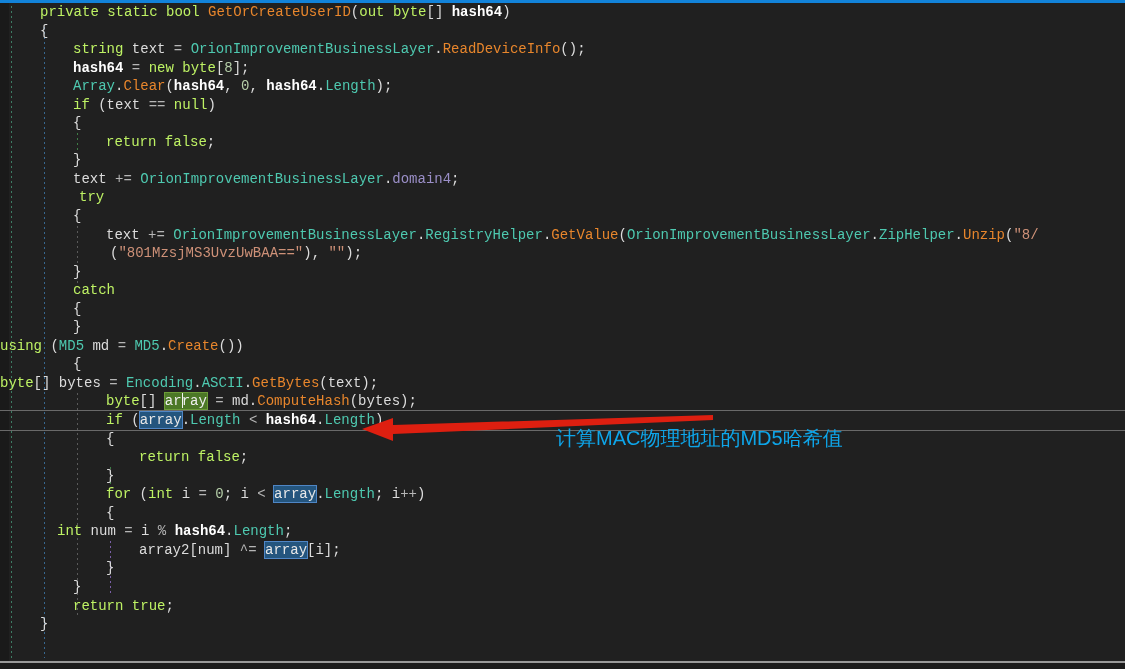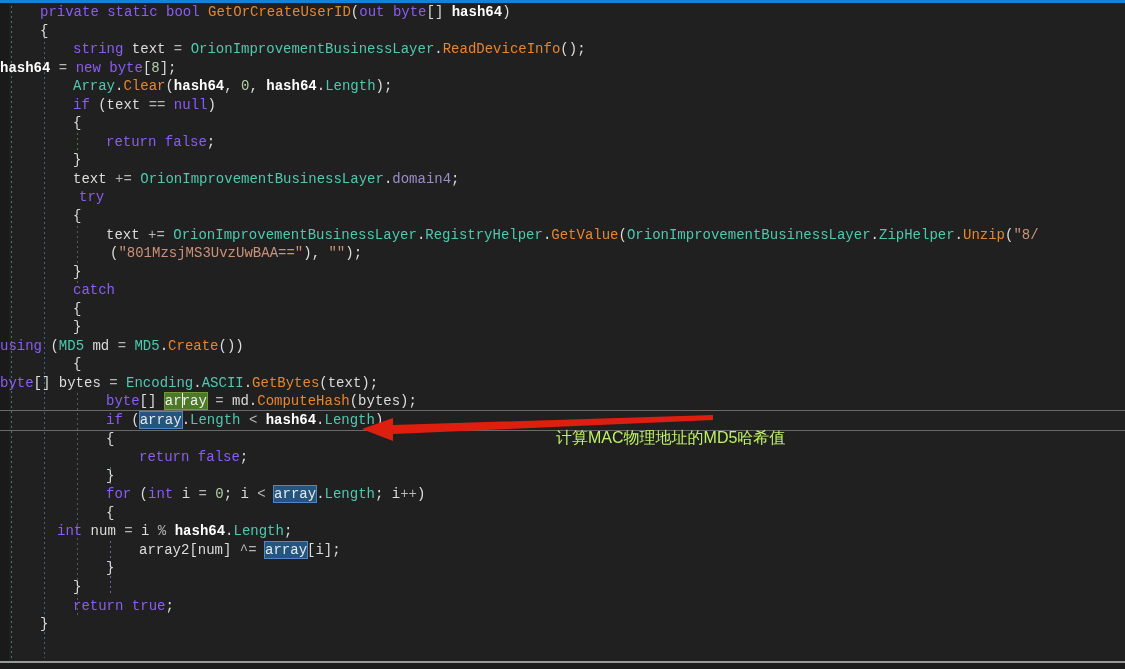--- a/index.html
+++ b/index.html
@@ -18,36 +18,36 @@
   .g-gray   { background:repeating-linear-gradient(180deg,#5A5A5A 0 2px,transparent 2px 5px); }
   .g-green2 { background:repeating-linear-gradient(180deg,#3F7E46 0 2px,transparent 2px 5px); }
   .g-purple { background:repeating-linear-gradient(180deg,#7B5FA8 0 2px,transparent 2px 5px); }
 
   #current-line-box { position:absolute; left:0; top:410px; width:1125px; height:21px;
      border-top:1px solid #696969; border-bottom:1px solid #696969; }
 
   #code { position:absolute; left:0; top:3px; width:1125px; font-size:14px; }
   .code-line { height:18.55px; line-height:18.55px; white-space:pre; position:relative; }
 
-  .tok-kw { color:#8b5cf6; }
+  .tok-kw { color:#bef264; }
   .tok-ty { color:#4EC9B0; }
   .tok-me { color:#E8862C; }
   .tok-st { color:#CE9178; }
   .tok-pl { color:#DCDCDC; }
   .tok-op { color:#B6B6B6; }
   .tok-nu { color:#B5CEA8; }
   .tok-fi { color:#9B8FC8; }
   .tok-pr { color:#FFFFFF; font-weight:bold; }
   .tok-hlg { color:#EFEFEF; background:#4C7827; box-shadow:0 0 0 1px #6C9C38; position:relative; }
   .tok-hlb { color:#E8E8E8; background:#24557E; box-shadow:0 0 0 1px #4F86C5; }
   .caret { position:absolute; left:17px; top:0px; bottom:1px; width:1px; background:#F5F5F5; }
 
   #annotation-arrow { position:absolute; left:355px; top:405px; }
   #annotation-text { position:absolute; left:556px; top:428px; height:20px; line-height:20px;
-     font-family:"Liberation Sans", sans-serif; font-size:16px; color:#bef264; white-space:nowrap; }
+     font-family:"Liberation Sans", sans-serif; font-size:20px; color:#0ea5e9; white-space:nowrap; }
 </style>
 </head>
 <body>
 
 <div id="screen">
 
   <div id="top-border"></div>
   <div id="glyph-margin"></div>
 
   <div class="guide g-green" style="left:11px; top:6px;   height:655px;"></div>
@@ -57,21 +57,21 @@
   <div class="guide g-gray" style="left:77px; top:393px; height:222px;"></div>
   <div class="guide g-green2" style="left:110px; top:467px; height:18px;"></div>
   <div class="guide g-purple" style="left:110px; top:541px; height:55px;"></div>
 
   <div id="current-line-box"></div>
 
   <div id="code">
       <div class="code-line" style="padding-left: 40px;"><span class="tok-kw">private static bool </span><span class="tok-me">GetOrCreateUserID</span><span class="tok-pl">(</span><span class="tok-kw">out</span><span class="tok-pl"> </span><span class="tok-kw">byte</span><span class="tok-pl">[] </span><span class="tok-pr">hash64</span><span class="tok-pl">)</span></div>
       <div class="code-line" style="padding-left: 40px;"><span class="tok-pl">{</span></div>
       <div class="code-line" style="padding-left: 73px;"><span class="tok-kw">string</span><span class="tok-pl"> text </span><span class="tok-op">=</span><span class="tok-pl"> </span><span class="tok-ty">OrionImprovementBusinessLayer</span><span class="tok-pl">.</span><span class="tok-me">ReadDeviceInfo</span><span class="tok-pl">();</span></div>
-      <div class="code-line" style=""><span class="tok-pr">hash64</span><span class="tok-pl"> </span><span class="tok-op">=</span><span class="tok-pl"> </span><span class="tok-kw">new</span><span class="tok-pl"> </span><span class="tok-kw">byte</span><span class="tok-pl">[</span><span class="tok-nu">8</span><span class="tok-pl">];</span></div>
+      <div class="code-line" style="padding-left: 73px;"><span class="tok-pr">hash64</span><span class="tok-pl"> </span><span class="tok-op">=</span><span class="tok-pl"> </span><span class="tok-kw">new</span><span class="tok-pl"> </span><span class="tok-kw">byte</span><span class="tok-pl">[</span><span class="tok-nu">8</span><span class="tok-pl">];</span></div>
       <div class="code-line" style="padding-left: 73px;"><span class="tok-ty">Array</span><span class="tok-pl">.</span><span class="tok-me">Clear</span><span class="tok-pl">(</span><span class="tok-pr">hash64</span><span class="tok-pl">, </span><span class="tok-nu">0</span><span class="tok-pl">, </span><span class="tok-pr">hash64</span><span class="tok-pl">.</span><span class="tok-ty">Length</span><span class="tok-pl">);</span></div>
       <div class="code-line" style="padding-left: 73px;"><span class="tok-kw">if</span><span class="tok-pl"> (text </span><span class="tok-op">==</span><span class="tok-pl"> </span><span class="tok-kw">null</span><span class="tok-pl">)</span></div>
       <div class="code-line" style="padding-left: 73px;"><span class="tok-pl">{</span></div>
       <div class="code-line" style="padding-left: 106px;"><span class="tok-kw">return</span><span class="tok-pl"> </span><span class="tok-kw">false</span><span class="tok-pl">;</span></div>
       <div class="code-line" style="padding-left: 73px;"><span class="tok-pl">}</span></div>
       <div class="code-line" style="padding-left: 73px;"><span class="tok-pl">text </span><span class="tok-op">+=</span><span class="tok-pl"> </span><span class="tok-ty">OrionImprovementBusinessLayer</span><span class="tok-pl">.</span><span class="tok-fi">domain4</span><span class="tok-pl">;</span></div>
       <div class="code-line" style="padding-left: 79px;"><span class="tok-kw">try</span></div>
       <div class="code-line" style="padding-left: 73px;"><span class="tok-pl">{</span></div>
       <div class="code-line" style="padding-left: 106px;"><span class="tok-pl">text </span><span class="tok-op">+=</span><span class="tok-pl"> </span><span class="tok-ty">OrionImprovementBusinessLayer</span><span class="tok-pl">.</span><span class="tok-ty">RegistryHelper</span><span class="tok-pl">.</span><span class="tok-me">GetValue</span><span class="tok-pl">(</span><span class="tok-ty">OrionImprovementBusinessLayer</span><span class="tok-pl">.</span><span class="tok-ty">ZipHelper</span><span class="tok-pl">.</span><span class="tok-me">Unzip</span><span class="tok-pl">(</span><span class="tok-st">"8/</span></div>
       <div class="code-line" style="padding-left: 110px;"><span class="tok-pl">(</span><span class="tok-st">"801MzsjMS3UvzUwBAA=="</span><span class="tok-pl">), </span><span class="tok-st">""</span><span class="tok-pl">);</span></div>

